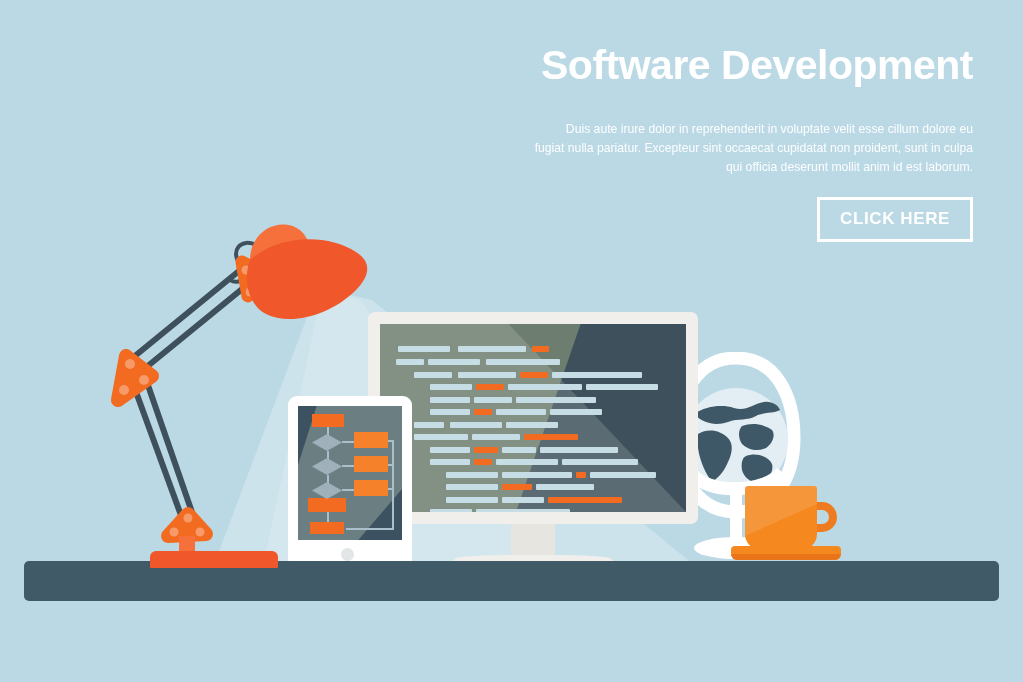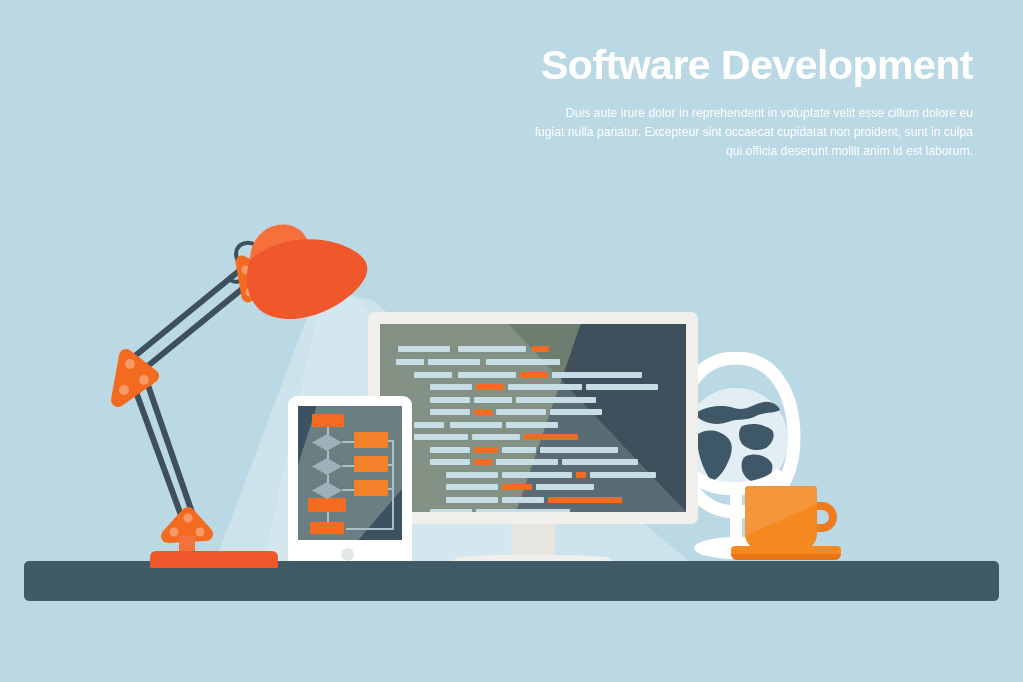--- a/index.html
+++ b/index.html
@@ -14,21 +14,21 @@
   
   .hero { position:absolute; right:50px; top:44px; width:440px; text-align:right; }
   .hero-title {
     color:#ffffff; font-size:41px; font-weight:bold; letter-spacing:-0.5px;
     line-height:1.05; white-space:nowrap;
   }
   .hero-para {
     color:#ffffff; font-size:12.2px; line-height:1.55; margin-top:16px;
     text-align:right; opacity:0.97;
   }
-  .hero-para.second { margin-top:17px; }
+  .hero-para.second { margin-top:33px; }
   .cta {
     display:inline-block; margin-top:20px; border:3px solid #ffffff;
     color:#ffffff; font-size:17px; font-weight:bold; letter-spacing:0.6px;
     padding:9px 20px 10px; background:transparent; cursor:pointer;
     font-family:"Liberation Sans", sans-serif;
   }
 
   
   .beam { position:absolute; left:0; top:0; width:1023px; height:682px; pointer-events:none; }
 
@@ -131,20 +131,23 @@
 <div id="stage">
 
   <svg class="beam" viewBox="0 0 1023 682" preserveAspectRatio="none">
     <polygon points="318,288 372,300 700,570 212,570" fill="#ffffff" opacity="0.26"></polygon>
     <polygon points="322,292 360,300 560,570 262,570" fill="#ffffff" opacity="0.16"></polygon>
   </svg>
 
   <div class="hero">
     <div class="hero-title">Software Development</div>
     <div class="hero-para second">Duis aute irure dolor in reprehenderit in voluptate velit esse cillum dolore eu fugiat nulla pariatur. Excepteur sint occaecat cupidatat non proident, sunt in culpa qui officia deserunt mollit anim id est laborum.</div>
+    <div>
+      <button class="cta">CLICK HERE</button>
+    </div>
   </div>
 
   <div class="globe">
     <svg width="130" height="212" viewBox="0 0 130 212">
 
       <path d="M64 6 C 24 6 6 44 6 86 C 6 128 28 160 64 160
                C 100 160 122 128 122 86 C 122 44 104 6 64 6 Z" fill="none" stroke="#ffffff" stroke-width="13"></path>
 
       <circle cx="64" cy="88" r="52" fill="#e3eef4"></circle>
 

